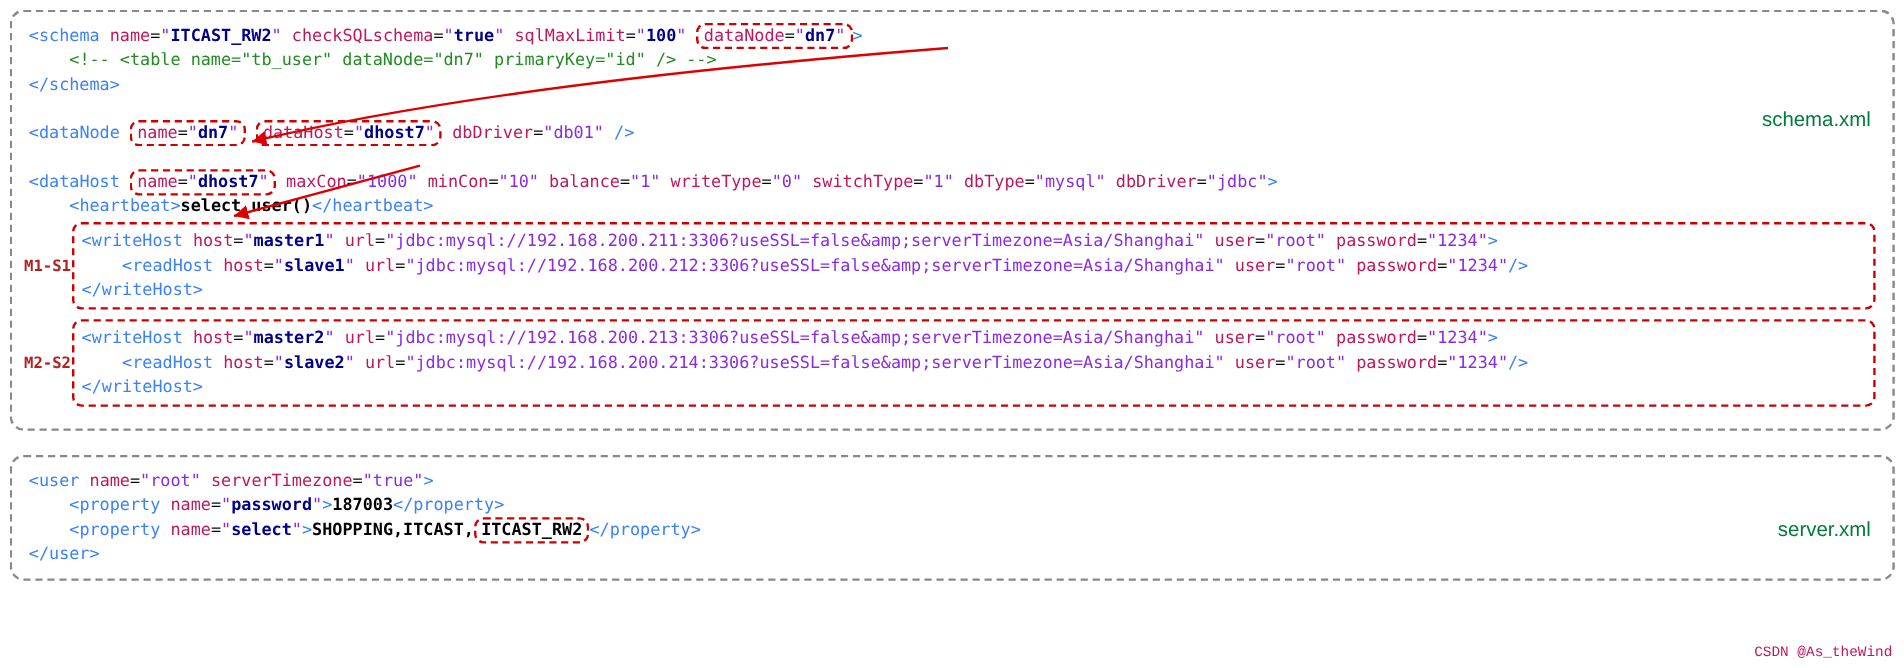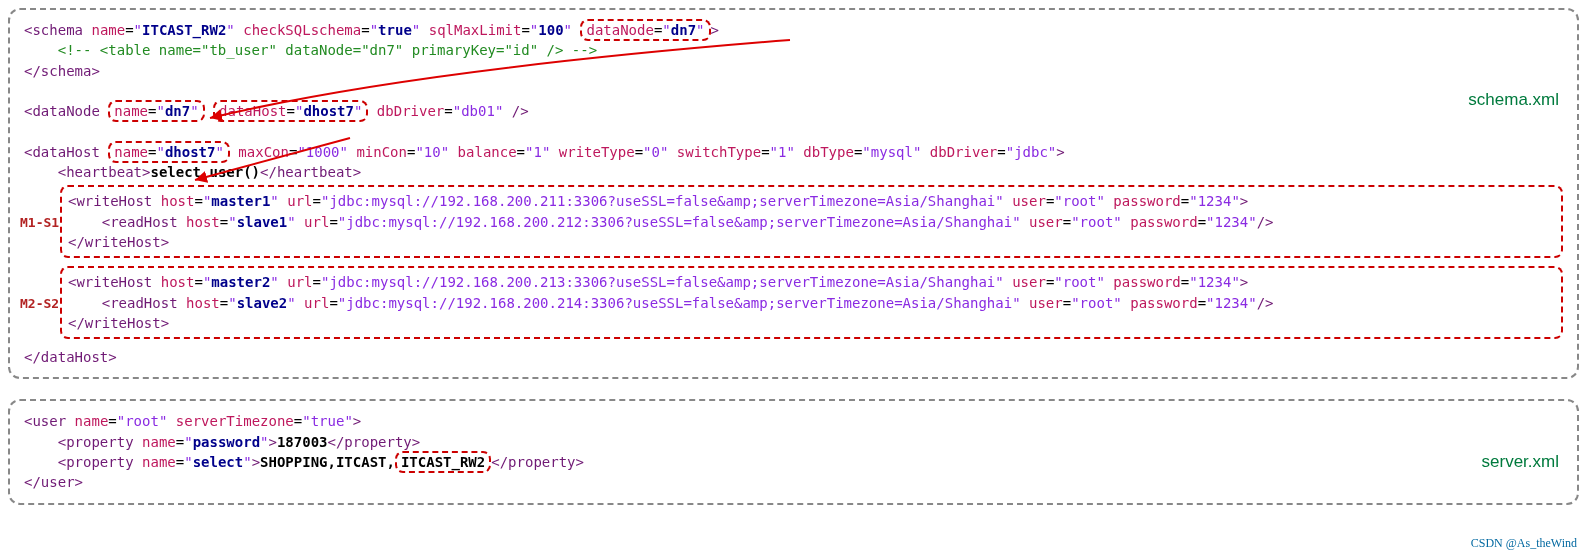--- a/index.html
+++ b/index.html
@@ -1,30 +1,30 @@
 <!DOCTYPE html>
 <html><head>
 <meta charset="utf-8">
 <style>
 body{margin:0;padding:8px;font-family:Consolas,monospace;font-size:14px;background:#fff;color:#000;width:1587px;box-sizing:border-box}
 .box{border:2px dashed #888;border-radius:12px;padding:10px 14px;margin-bottom:20px;position:relative}
 .box-label{position:absolute;right:18px;top:80px;color:#007a3d;font-family:Liberation Sans, sans-serif;font-size:17px}
 .box-label.srv{top:50%}
 pre{margin:0;white-space:pre;line-height:1.45}
-.t{color:#701a75}
+.t{color:#3b82f6}
 .a{color:#be185d}
 .v{color:#8a2be2}
 .vb{color:#00008b;font-weight:700}
 .b{color:#000;font-weight:700}
 .c{color:#228b22}
 .u{}
 .hl{border:2px dashed #c00;border-radius:8px;padding:1px 4px}
 .bigbox{border:2px dashed #c00;border-radius:8px;padding:4px 6px;display:block;margin:3px 0 8px 36px;position:relative}
 .side{position:absolute;left:-42px;top:50%;transform:translateY(-50%);color:#b22222;font-weight:700;font-size:13px}
-.watermark{position:fixed;right:10px;bottom:6px;color:#0369a1;font-size:12px;font-family:Liberation Serif, serif}
+.watermark{position:fixed;right:10px;bottom:6px;color:#be185d;font-size:12px;font-family:Liberation Mono, monospace}
 svg.arrows{position:absolute;left:0;top:0;pointer-events:none}
 </style>
 </head>
 <body>
 
 <div class="box">
 <span class="box-label">schema.xml</span>
 <svg class="arrows" width="900" height="200">
 <defs>
         <marker id="ah" markerWidth="8" markerHeight="8" refX="6" refY="3" orient="auto">
@@ -50,21 +50,20 @@
 <span class="t">&lt;/writeHost&gt;</span></pre>
 </div>
 
 <div class="bigbox">
 <span class="side">M2-S2</span>
 <pre><span class="t">&lt;<span>writeHost</span></span> <span class="a">host</span>=<span class="v">"<span class="vb">master2</span>"</span> <span class="a">url</span>=<span class="v">"<span>jdbc:</span><span class="u">mysql://192.168.200.213:3306?useSSL=false&amp;amp;serverTimezone=Asia/Shanghai</span>"</span> <span class="a">user</span>=<span class="v">"<span>root</span>"</span> <span class="a">password</span>=<span class="v">"<span>1234</span>"</span><span class="t">&gt;</span>
     <span class="t">&lt;<span>readHost</span></span> <span class="a">host</span>=<span class="v">"<span class="vb">slave2</span>"</span> <span class="a">url</span>=<span class="v">"<span>jdbc:</span><span class="u">mysql://192.168.200.214:3306?useSSL=false&amp;amp;serverTimezone=Asia/Shanghai</span>"</span> <span class="a">user</span>=<span class="v">"<span>root</span>"</span> <span class="a">password</span>=<span class="v">"<span>1234</span>"</span><span class="t">/&gt;</span>
 <span class="t">&lt;/writeHost&gt;</span></pre>
 </div>
 
-<pre><span class="t">&lt;/dataHost&gt;</span></pre>
 </div>
 
 <div class="box">
 <span class="box-label srv">server.xml</span>
 <pre><span class="t">&lt;<span>user</span></span> <span class="a">name</span>=<span class="v">"<span>root</span>"</span> <span class="a">serverTimezone</span>=<span class="v">"<span>true</span>"</span><span class="t">&gt;</span>
     <span class="t">&lt;<span>property</span></span> <span class="a">name</span>=<span class="v">"<span class="vb">password</span>"</span><span class="t">&gt;</span><span class="b">187003</span><span class="t">&lt;/property&gt;</span>
     <span class="t">&lt;<span>property</span></span> <span class="a">name</span>=<span class="v">"<span class="vb">select</span>"</span><span class="t">&gt;</span><span class="b">SHOPPING,ITCAST,</span><span class="hl b">ITCAST_RW2</span><span class="t">&lt;/property&gt;</span>
 <span class="t">&lt;/user&gt;</span></pre>
 </div>
 

